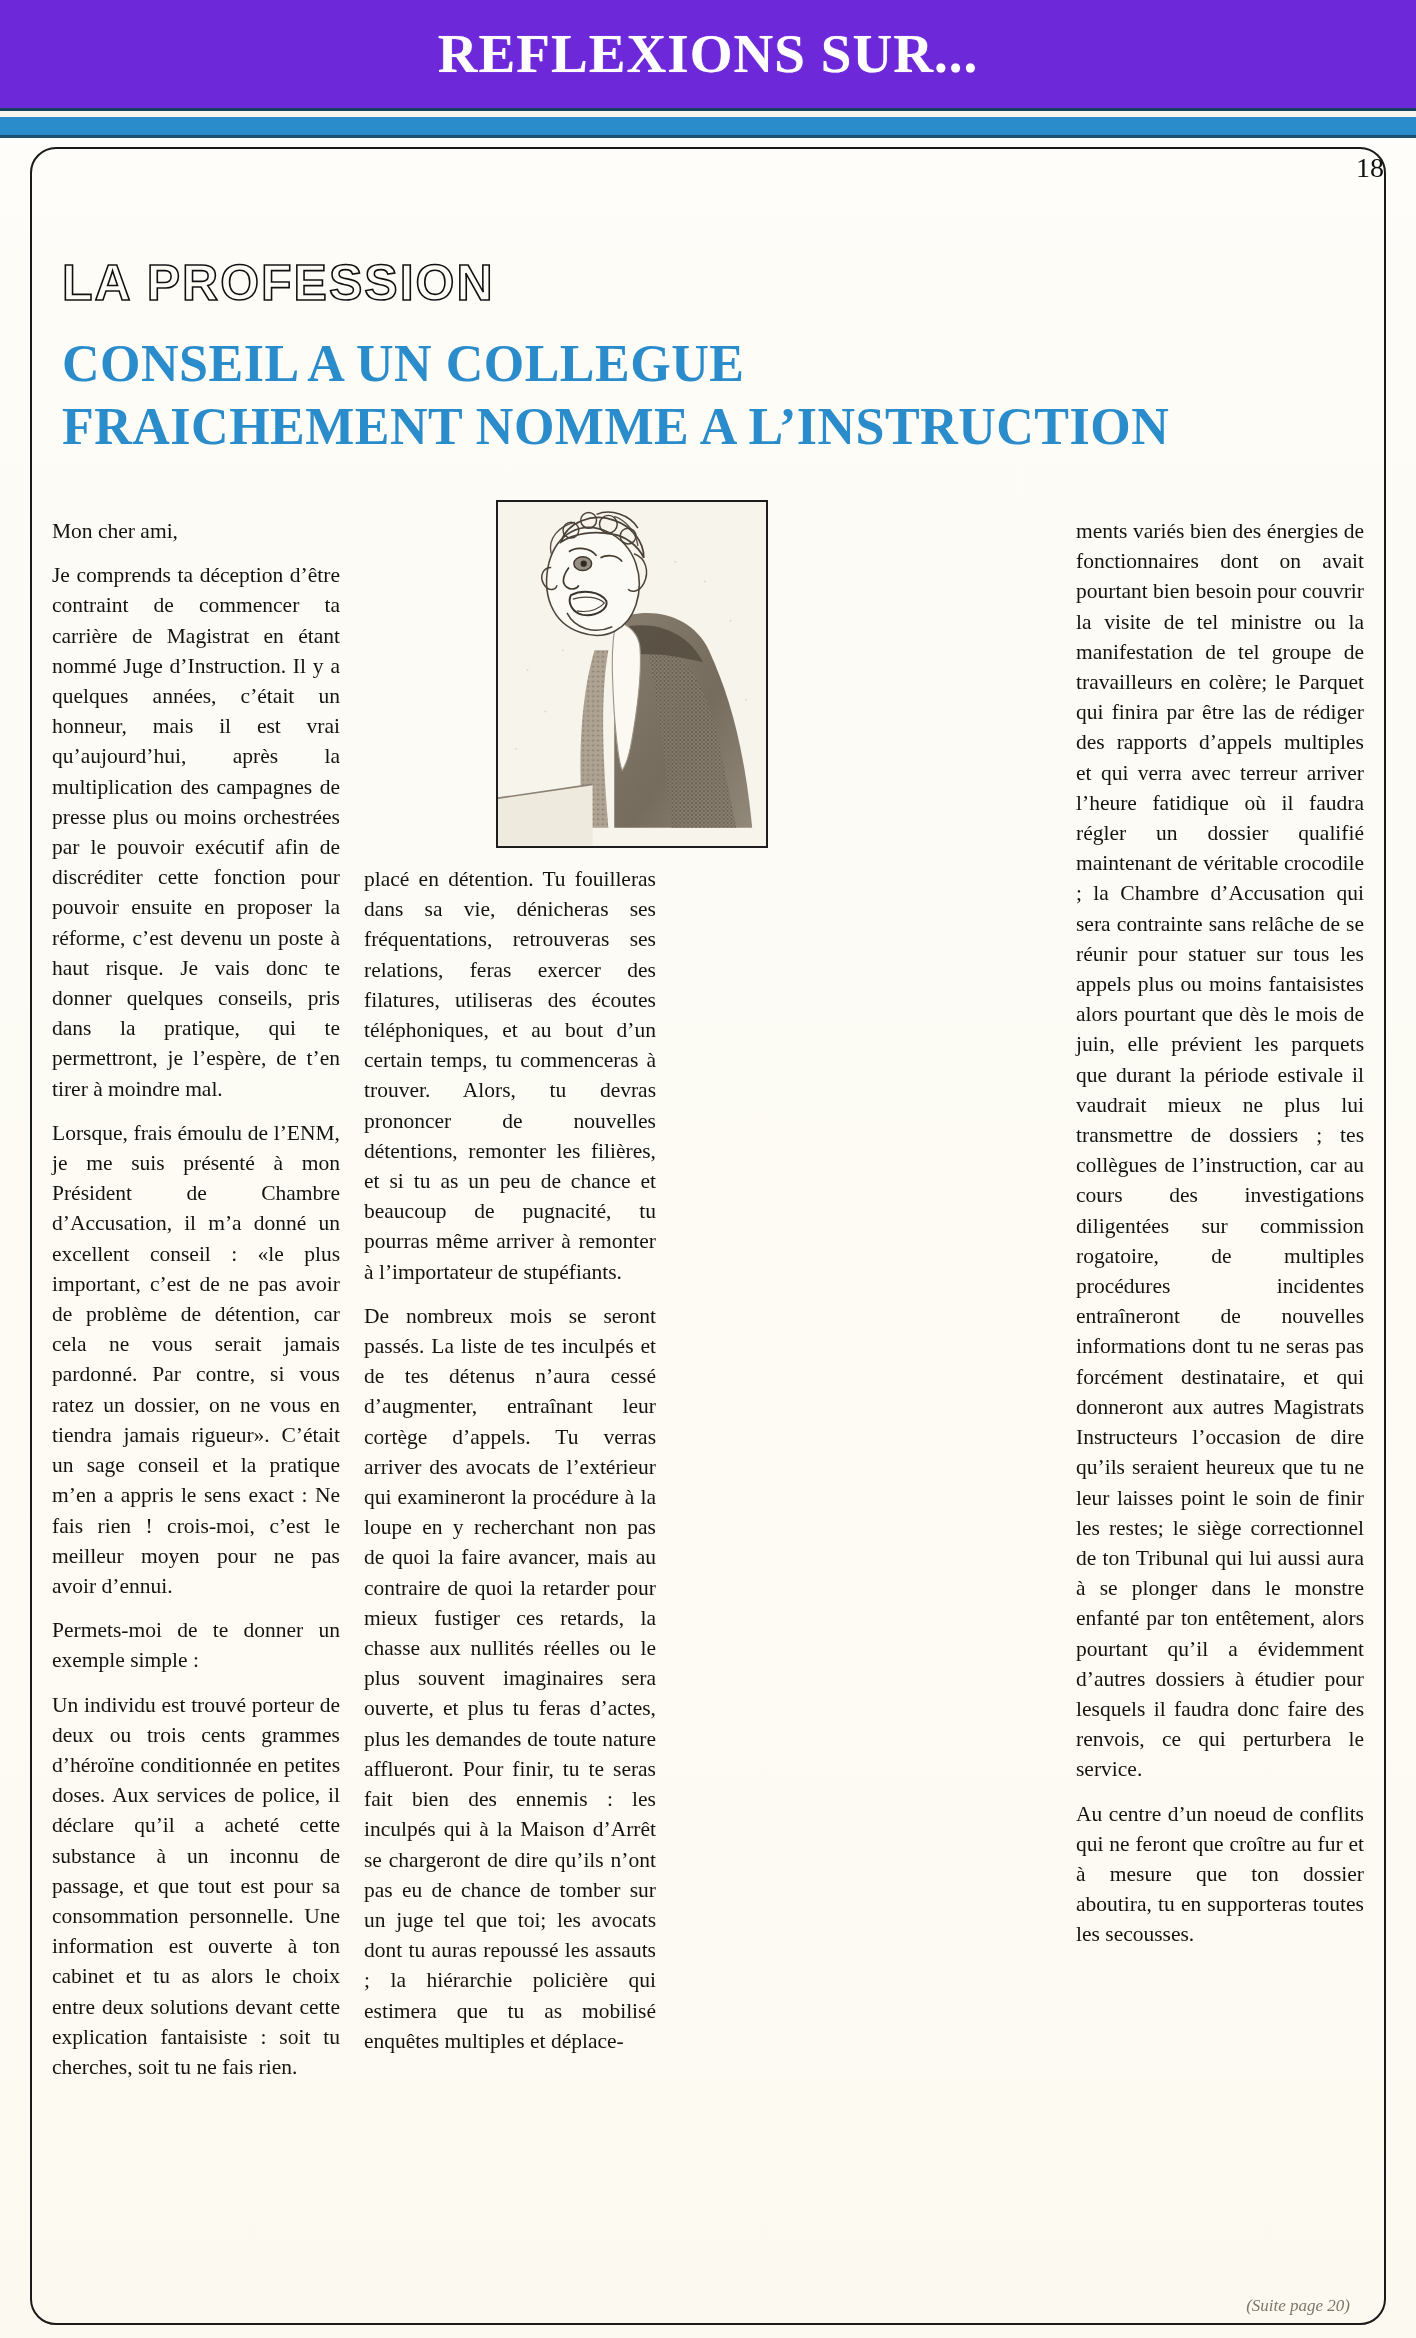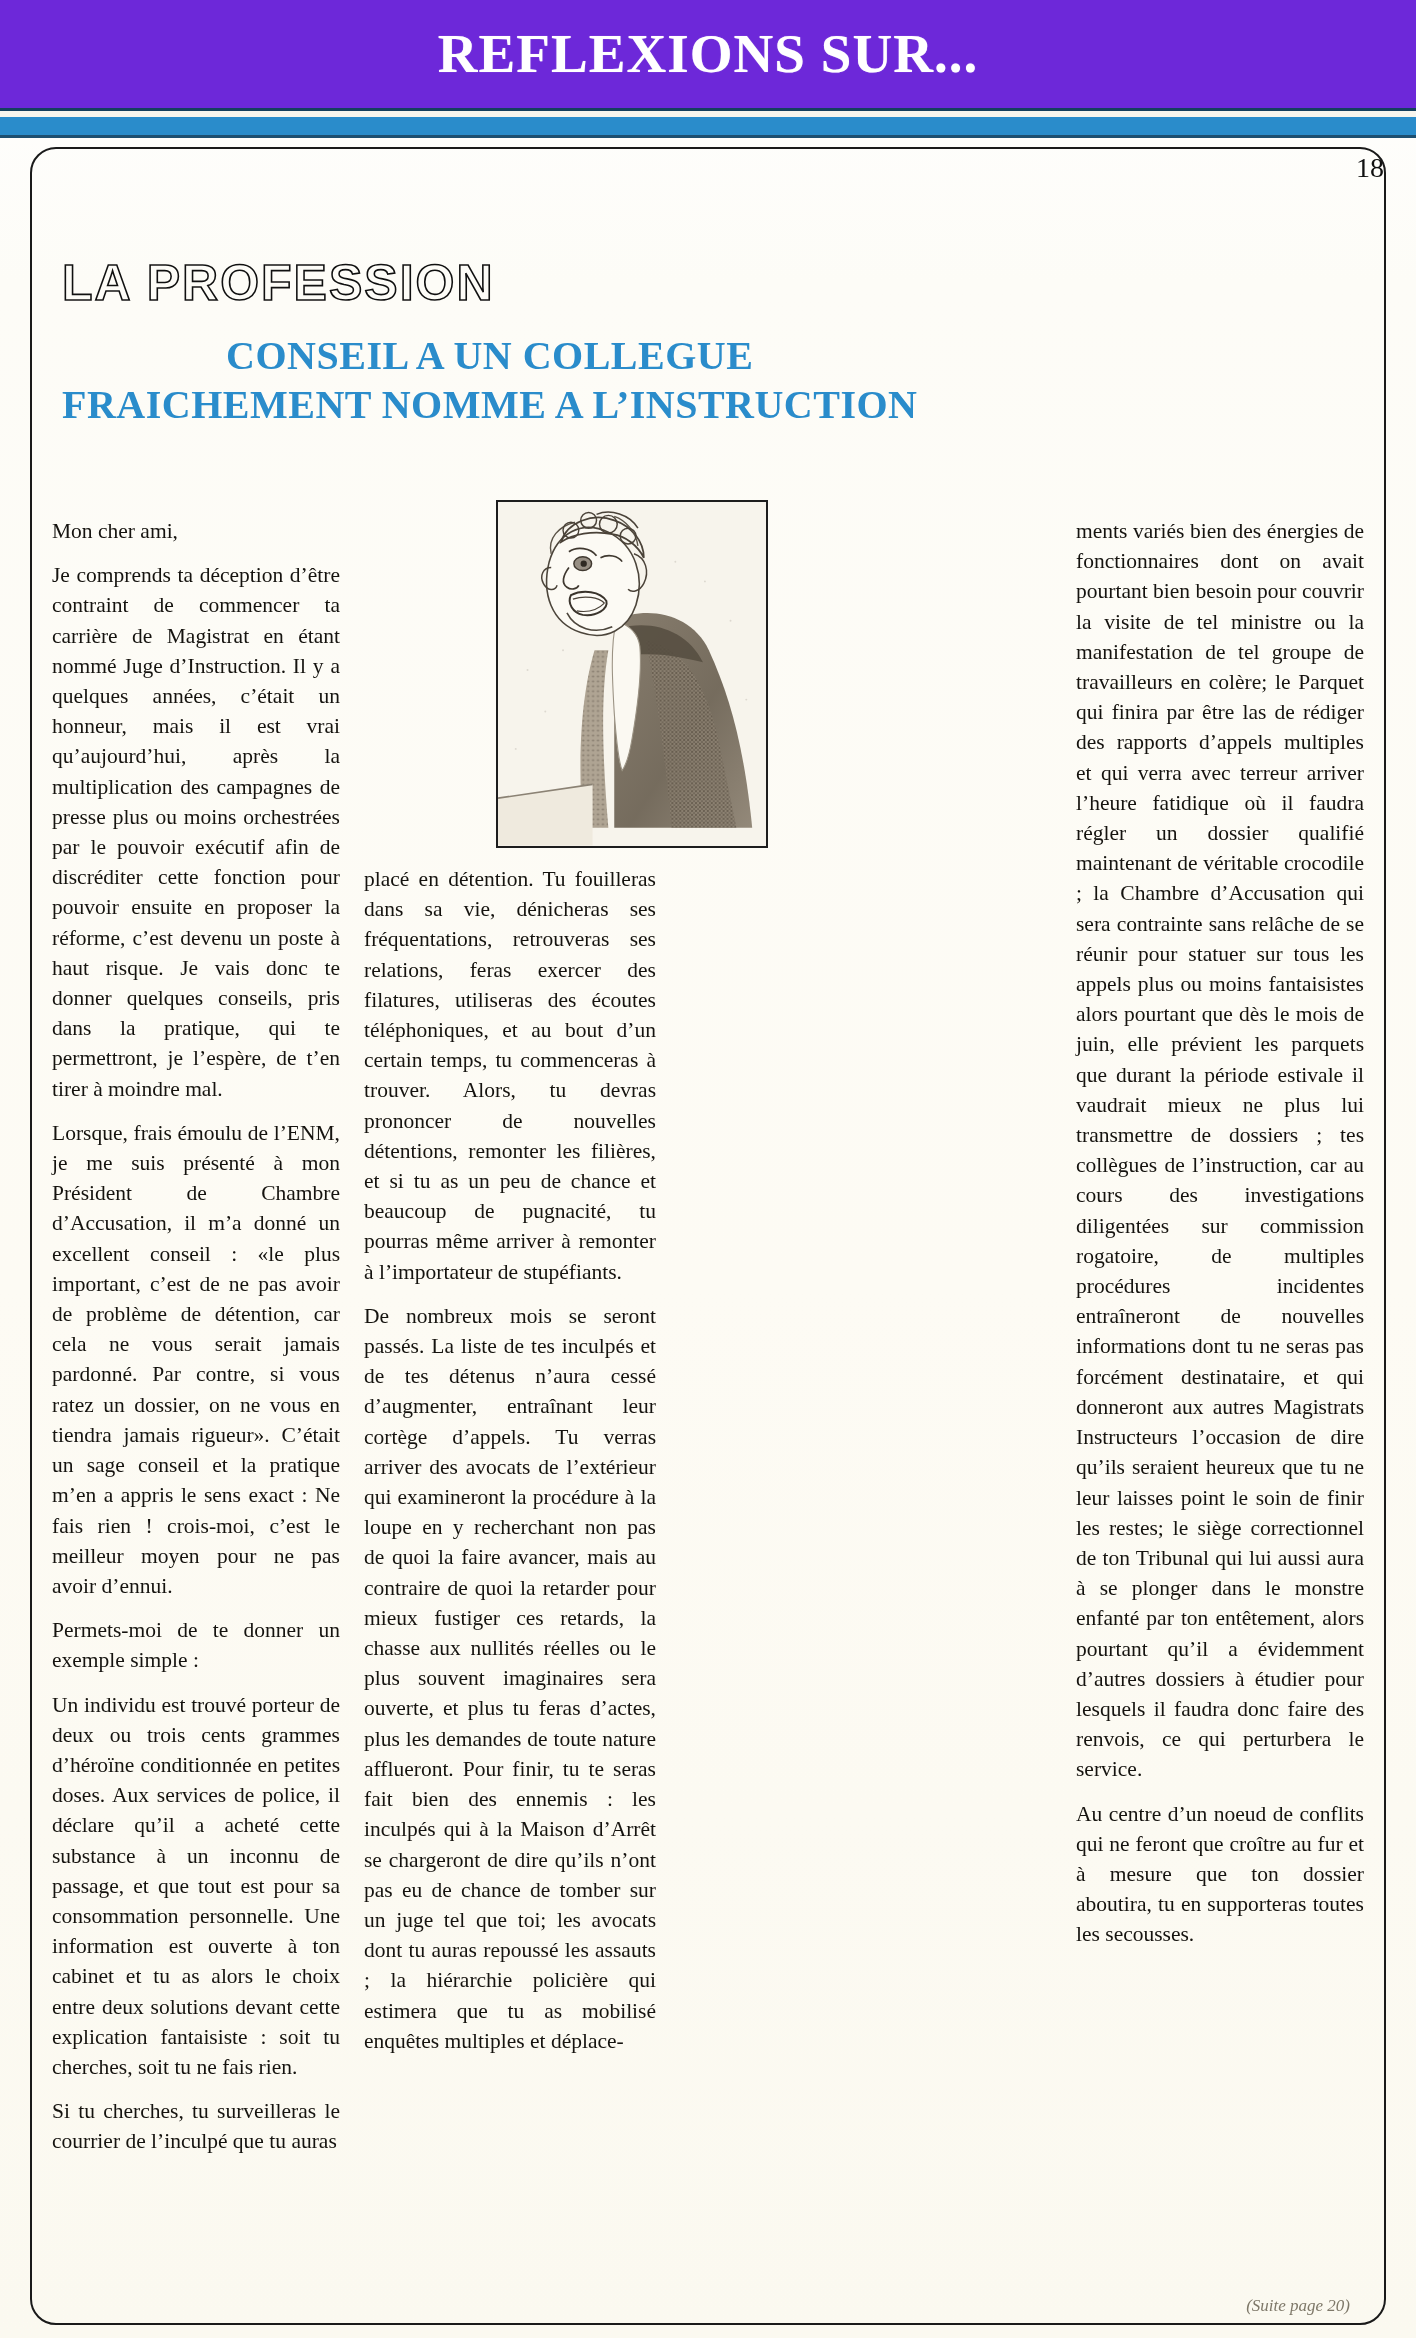--- a/index.html
+++ b/index.html
@@ -104,24 +104,23 @@
     line-height: 1;
   }
 
   .subheads {
     position: absolute;
     left: 62px;
     top: 332px;
     color: #2a8ccb;
     font-family: "Liberation Serif", serif;
     font-weight: bold;
-    font-size: 40px;
+    font-size: 52px;
     line-height: 1.22;
     letter-spacing: 0.5px;
-    text-align: center;
   }
   .subheads div { white-space: nowrap; }
 
   
   .columns {
     position: absolute;
     left: 52px;
     top: 516px;
     width: 1312px;
     height: 1740px;
@@ -282,21 +281,20 @@
 </div>
 
 <div class="columns">
 
   <div class="col col--1">
     <p class="body">Mon cher ami,</p>
     <p class="body">Je comprends ta déception d’être contraint de commencer ta carrière de Magistrat en étant nommé Juge d’Instruction. Il y a quelques années, c’était un honneur, mais il est vrai qu’aujourd’hui, après la multiplication des campagnes de presse plus ou moins orchestrées par le pouvoir exécutif afin de discréditer cette fonction pour pouvoir ensuite en proposer la réforme, c’est devenu un poste à haut risque. Je vais donc te donner quelques conseils, pris dans la pratique, qui te permettront, je l’espère, de t’en tirer à moindre mal.</p>
     <p class="body">Lorsque, frais émoulu de l’ENM, je me suis présenté à mon Président de Chambre d’Accusation, il m’a donné un excellent conseil : «le plus important, c’est de ne pas avoir de problème de détention, car cela ne vous serait jamais pardonné. Par contre, si vous ratez un dossier, on ne vous en tiendra jamais rigueur». C’était un sage conseil et la pratique m’en a appris le sens exact : Ne fais rien ! crois-moi, c’est le meilleur moyen pour ne pas avoir d’ennui.</p>
     <p class="body">Permets-moi de te donner un exemple simple :</p>
     <p class="body">Un individu est trouvé porteur de deux ou trois cents grammes d’héroïne conditionnée en petites doses. Aux services de police, il déclare qu’il a acheté cette substance à un inconnu de passage, et que tout est pour sa consommation personnelle. Une information est ouverte à ton cabinet et tu as alors le choix entre deux solutions devant cette explication fantaisiste : soit tu cherches, soit tu ne fais rien.</p>
-    <p class="body fade">Si tu cherches, tu surveilleras le courrier de l’inculpé que tu auras</p>
   </div>
 
   <div class="col col--2">
     <div style="height:348px"></div>
     <p class="body">placé en détention. Tu fouilleras dans sa vie, dénicheras ses fréquentations, retrouveras ses relations, feras exercer des filatures, utiliseras des écoutes téléphoniques, et au bout d’un certain temps, tu commenceras à trouver. Alors, tu devras prononcer de nouvelles détentions, remonter les filières, et si tu as un peu de chance et beaucoup de pugnacité, tu pourras même arriver à remonter à l’importateur de stupéfiants.</p>
     <p class="body last">De nombreux mois se seront passés. La liste de tes inculpés et de tes détenus n’aura cessé d’augmenter, entraînant leur cortège d’appels. Tu verras arriver des avocats de l’extérieur qui examineront la procédure à la loupe en y recherchant non pas de quoi la faire avancer, mais au contraire de quoi la retarder pour mieux fustiger ces retards, la chasse aux nullités réelles ou le plus souvent imaginaires sera ouverte, et plus tu feras d’actes, plus les demandes de toute nature afflueront. Pour finir, tu te seras fait bien des ennemis : les inculpés qui à la Maison d’Arrêt se chargeront de dire qu’ils n’ont pas eu de chance de tomber sur un juge tel que toi; les avocats dont tu auras repoussé les assauts ; la hiérarchie policière qui estimera que tu as mobilisé enquêtes multiples et déplace-</p>
   </div>
 
   <div class="col col--3">
     <p class="body">ments variés bien des énergies de fonctionnaires dont on avait pourtant bien besoin pour couvrir la visite de tel ministre ou la manifestation de tel groupe de travailleurs en colère; le Parquet qui finira par être las de rédiger des rapports d’appels multiples et qui verra avec terreur arriver l’heure fatidique où il faudra régler un dossier qualifié maintenant de véritable crocodile ; la Chambre d’Accusation qui sera contrainte sans relâche de se réunir pour statuer sur tous les appels plus ou moins fantaisistes alors pourtant que dès le mois de juin, elle prévient les parquets que durant la période estivale il vaudrait mieux ne plus lui transmettre de dossiers ; tes collègues de l’instruction, car au cours des investigations diligentées sur commission rogatoire, de multiples procédures incidentes entraîneront de nouvelles informations dont tu ne seras pas forcément destinataire, et qui donneront aux autres Magistrats Instructeurs l’occasion de dire qu’ils seraient heureux que tu ne leur laisses point le soin de finir les restes; le siège correctionnel de ton Tribunal qui lui aussi aura à se plonger dans le monstre enfanté par ton entêtement, alors pourtant qu’il a évidemment d’autres dossiers à étudier pour lesquels il faudra donc faire des renvois, ce qui perturbera le service.</p>

